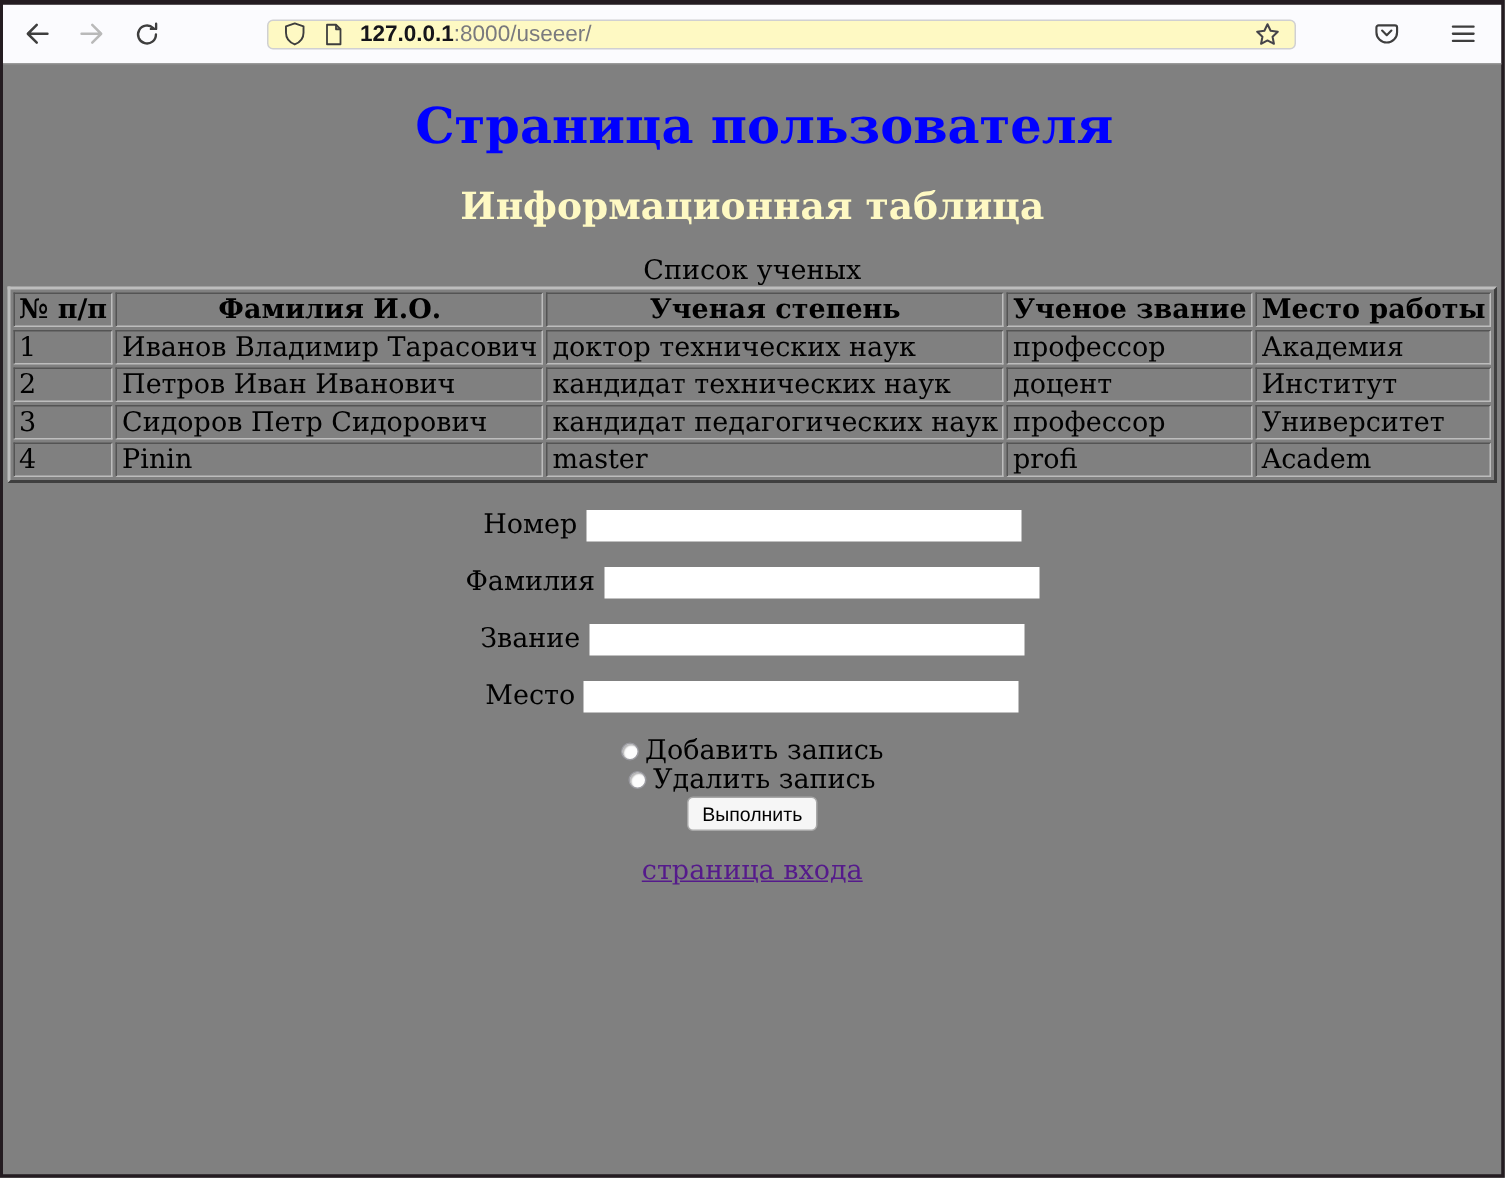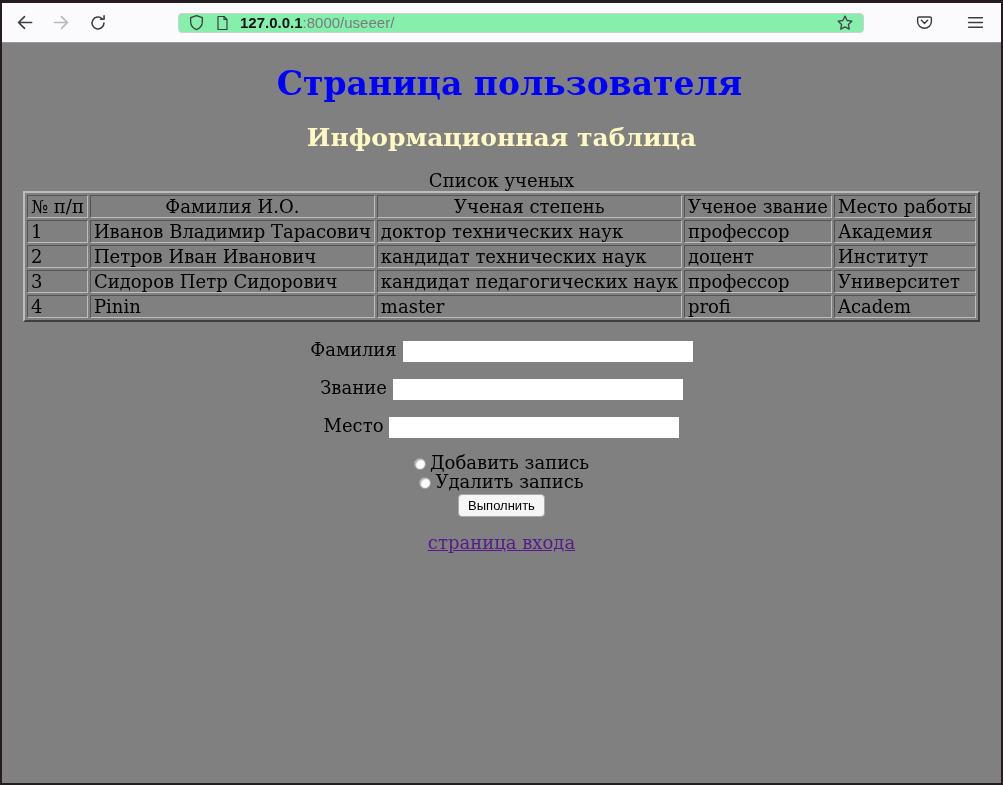--- a/index.html
+++ b/index.html
@@ -31,21 +31,21 @@
     border-radius: 4px; color: #3e3e3e;
     flex: 0 0 auto;
   }
   .tool-btn + .tool-btn { margin-left: 9px; }
   .tool-btn.disabled { color: #b9b9b9; }
   .tool-btn svg { display: block; }
 
   .urlbar {
     width: 686px; height: 20px;
     margin-left: 66px;
-    background: #86efac;
+    background: #fef9c3;
     border: 1px solid #d0d0d2;
     border-radius: 4px;
     display: flex; align-items: center;
     padding: 0 9px;
     color: #3e3e3e;
   }
   .urlbar .ubicon { display: flex; align-items: center; margin-right: 10px; }
   .url-text { font-size: 15px; white-space: nowrap; }
   .url-host { color: #15141a; font-weight: 700; }
   .url-path { color: #7a7a7e; font-weight: 400; }
@@ -90,21 +90,21 @@
   .data-table th, .data-table td {
     border-top: 1px solid #545454;
     border-left: 1px solid #545454;
     border-bottom: 1px solid #bdbdbd;
     border-right: 1px solid #bdbdbd;
     height: 21px; line-height: 21px;
     padding: 0 3px;
     white-space: nowrap;
     overflow: hidden;
   }
-  .data-table th { font-weight: 400; text-align: center; }
+  .data-table th { font-weight: 700; text-align: center; }
   .data-table td { text-align: left; }
   col.c0 { width: 59px; }
   col.c1 { width: 251px; }
   col.c2 { width: 266px; }
   col.c3 { width: 143px; }
   col.c4 { width: 139px; }
 
   .form-area { margin-top: 1px; }
   .form-row { margin: 17px 0; height: 21px; line-height: 21px; }
   .form-row .field-label { margin-right: 6px; }
@@ -252,20 +252,23 @@
           <td>Pinin</td>
           <td>master</td>
           <td>profi</td>
           <td>Academ</td>
         </tr>
       </tbody>
     </table>
 
     <div class="form-area">
       <div class="form-row">
+        <span class="field-label">Номер</span><input type="text" value="" style="">
+      </div>
+      <div class="form-row">
         <span class="field-label">Фамилия</span><input type="text" value="" style="">
       </div>
       <div class="form-row">
         <span class="field-label">Звание</span><input type="text" value="" style="">
       </div>
       <div class="form-row">
         <span class="field-label">Место</span><input type="text" value="" style="">
       </div>
 
       <div class="radio-block">

